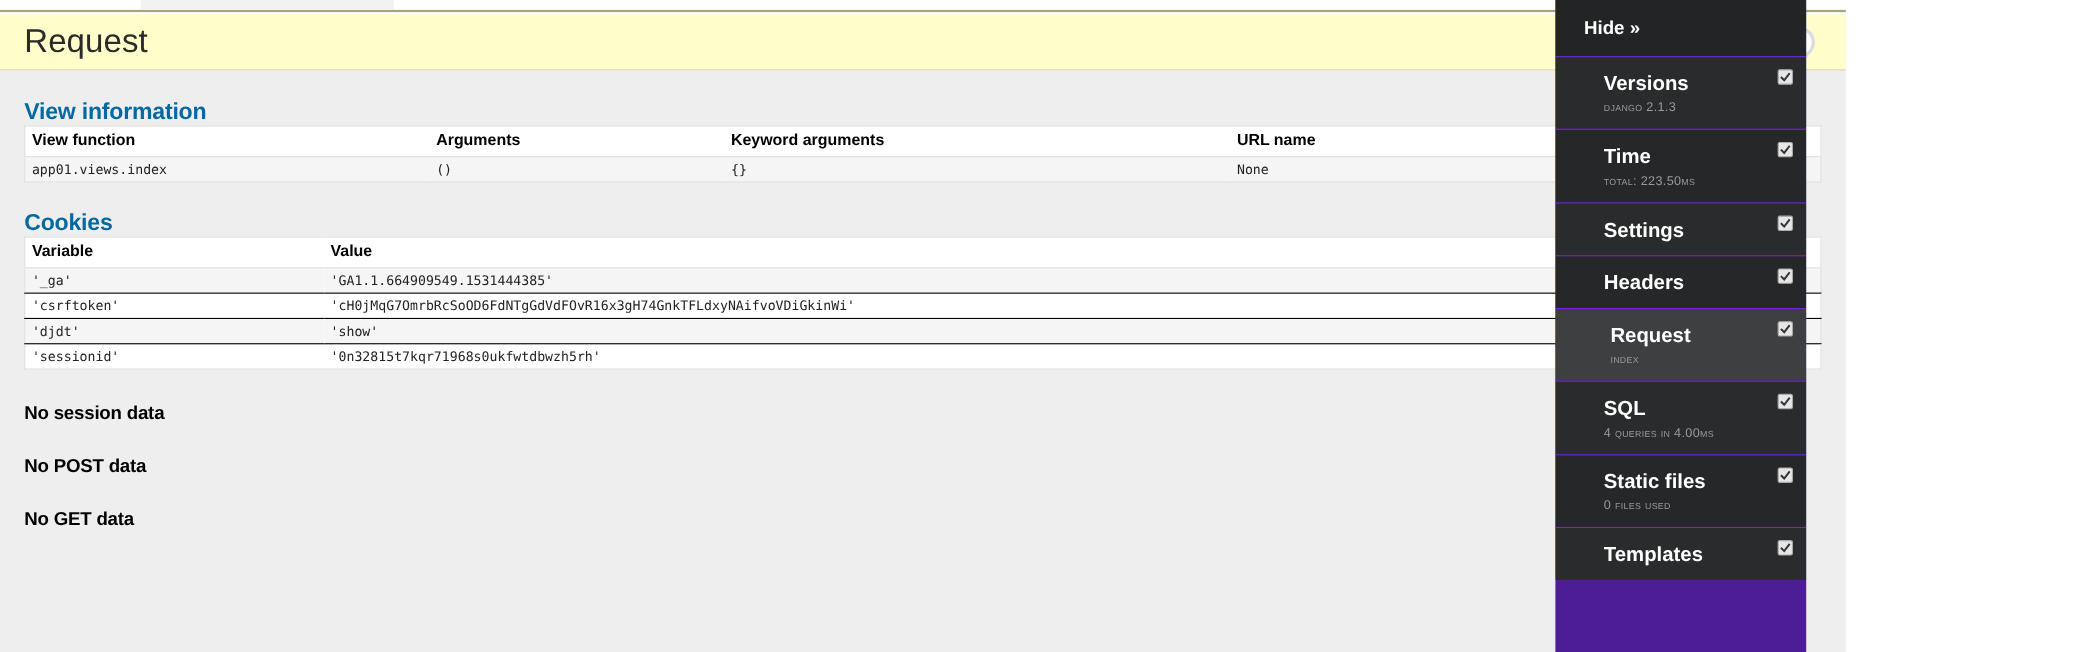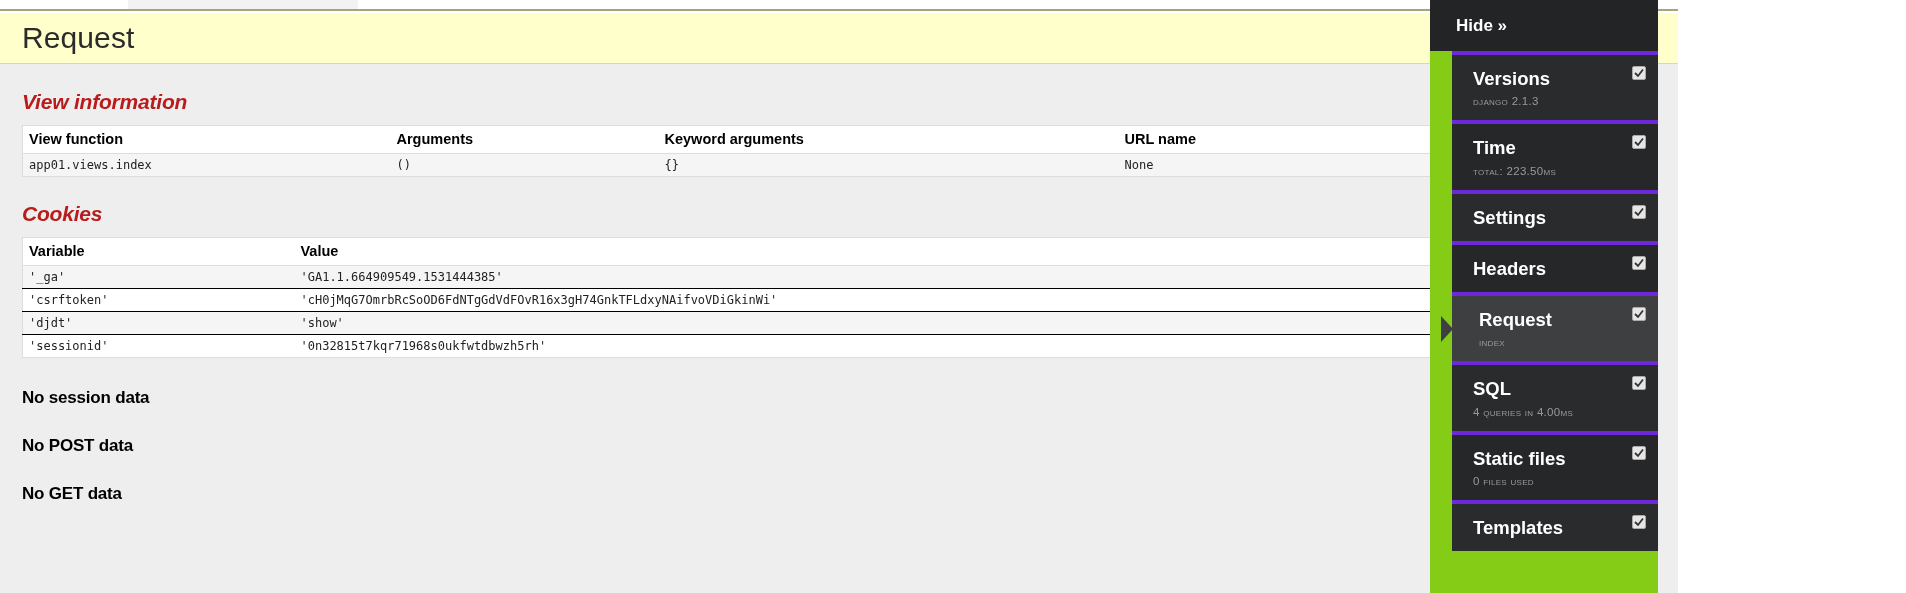--- a/index.html
+++ b/index.html
@@ -61,31 +61,29 @@
   }
   .close-btn svg { display: block; }
 
   
   .panel-body { padding: 0 22px; }
 
   h3.sec {
     margin: 0;
     font-size: 21px;
     font-weight: bold;
-    color: #b91c1c;
+    color: #0369a1;
     letter-spacing: -.2px;
-    font-style: italic;
   }
   .sec-viewinfo { padding-top: 26px; }
   .sec-cookies  { padding-top: 25px; }
 
   table.dt {
     width: 100%;
     border-collapse: collapse;
-    margin-top: 11px;
     background: #ffffff;
     border: 1px solid #ddd;
     font-size: 13px;
   }
   table.dt thead th {
     text-align: left;
     font-size: 14.5px;
     font-weight: bold;
     color: #000;
     padding: 5px 6px 6px 6px;
@@ -119,43 +117,42 @@
     padding-top: 28px;
     font-size: 17px;
     font-weight: bold;
     color: #000;
     letter-spacing: -.2px;
   }
   .nodata.first { padding-top: 30px; }
 
   
   .toolbar {
-    position: absolute; top: 0; right: 0;
+    position: absolute; top: 0; right: 16px;
     width: 228px; height: 593px;
-    background: #84cc16;
+    background: #4c1d95;
     color: #fff;
     overflow: hidden;
   }
   .tb-hide {
     height: 51px;
     display: flex; align-items: center;
     padding-left: 26px;
     font-size: 17px;
     font-weight: bold;
     color: #ffffff;
     cursor: pointer;
     background: #232425;
   }
   .tb-item {
     position: relative;
-    padding: 13px 30px 13px 21px;
-    border-top: 4px solid #6d28d9;
+    padding: 13px 30px 13px 44px;
+    border-top: 1px solid #6d28d9;
     background: #2a2b2c;
     cursor: pointer;
-    margin-left: 22px;
   }
   .tb-item.alt { background: #262728; }
   .tb-item.active { background: #3e3f40; }
   .tb-item.active::before {
     content: "";
     position: absolute;
     left: -11px; top: 50%;
     transform: translateY(-50%);
     width: 0; height: 0;
     border-top: 13px solid transparent;

